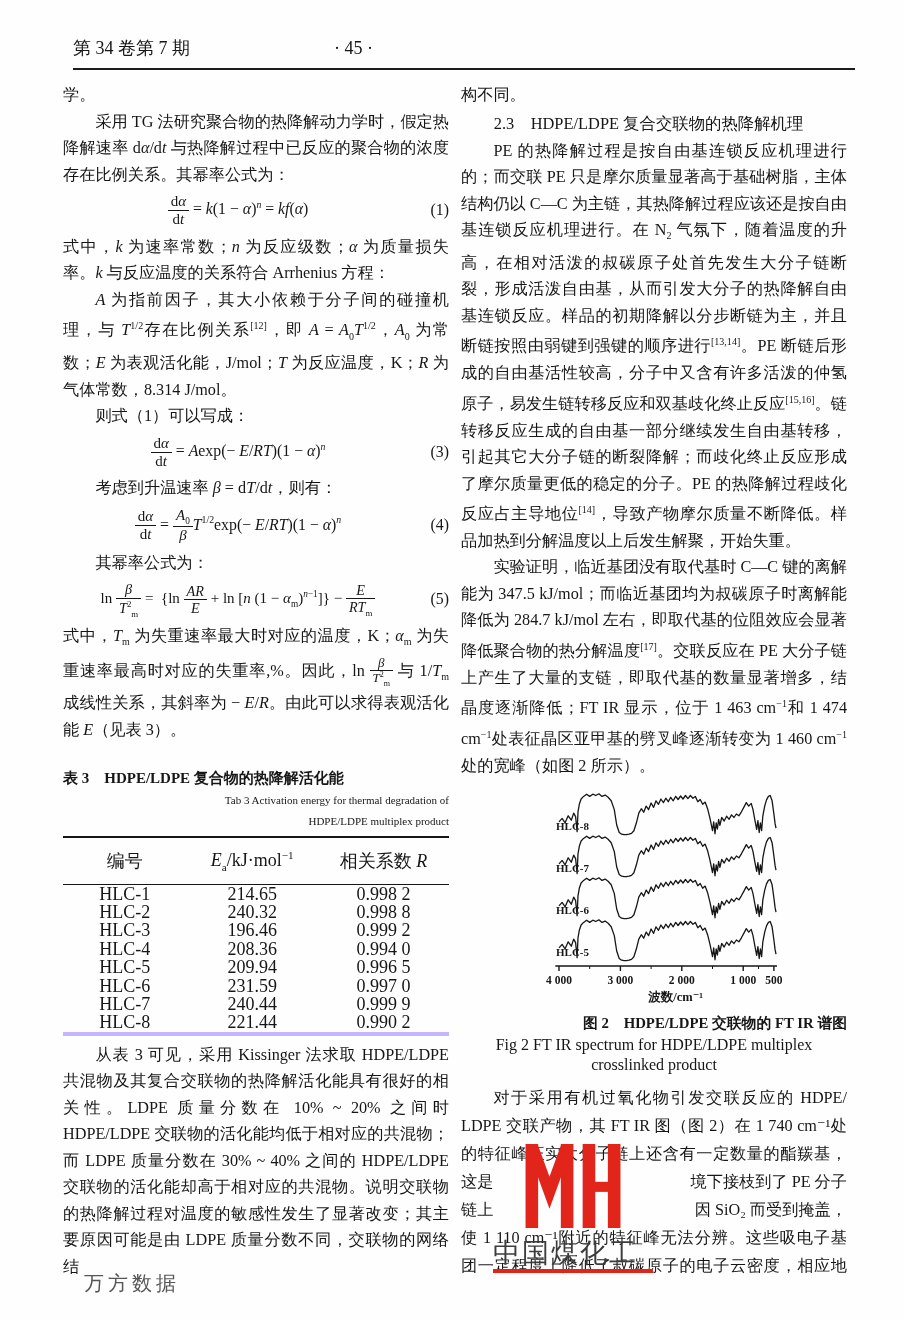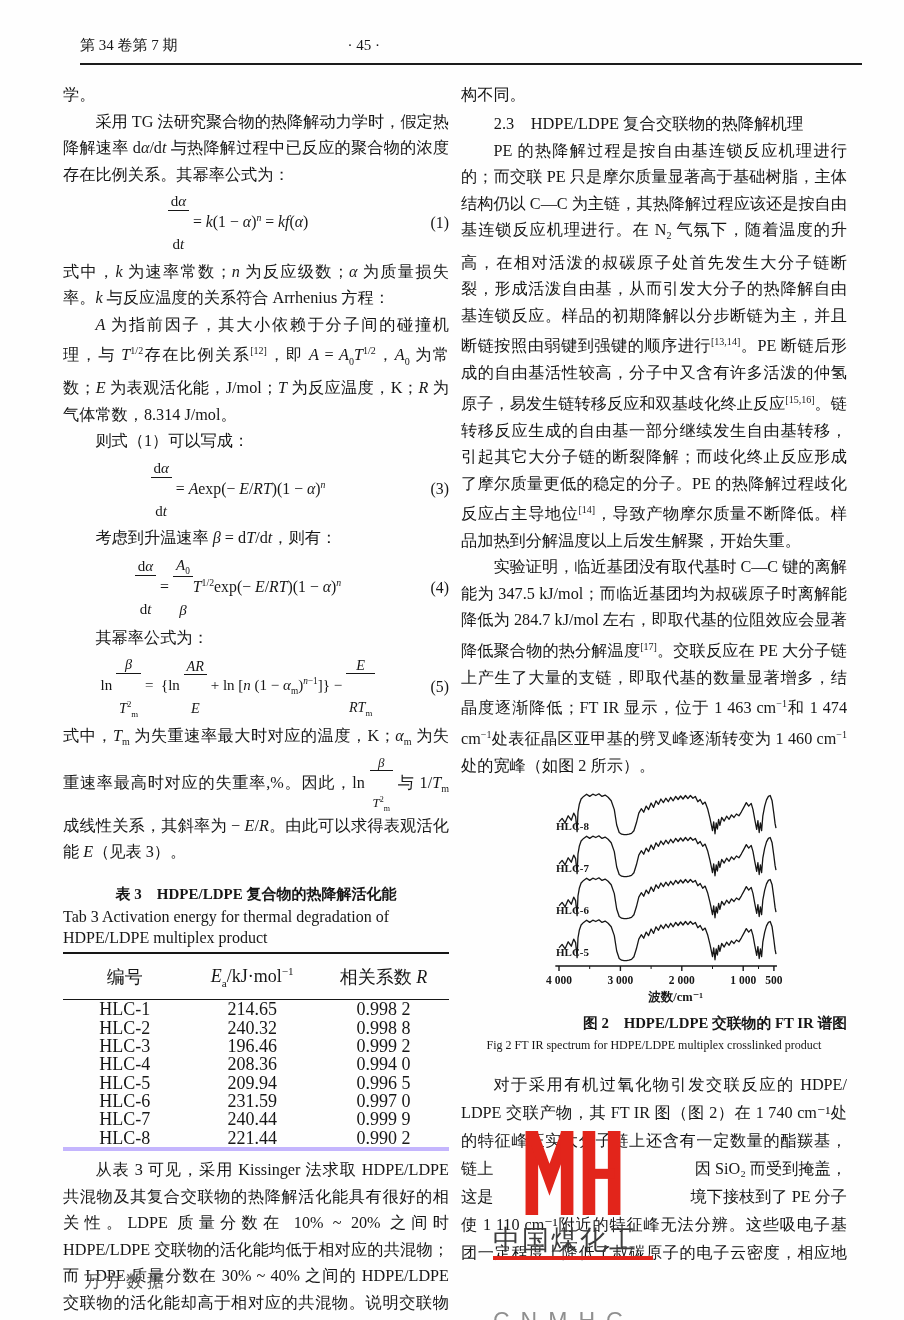--- a/index.html
+++ b/index.html
@@ -1,67 +1,67 @@
 <!DOCTYPE html>
 <html><head>
 <meta charset="utf-8">
 <style>
   html,body{margin:0;padding:0;background:#d8d8d8;}
   .page{position:relative;width:904px;height:1320px;background:#fefefe;overflow:hidden;
         font-family:"Liberation Serif","DejaVu Serif",serif;color:#161616;}
   
-  .hdr{position:absolute;left:80px;top:36px;width:782px;display:flex;align-items:baseline;
-       border-bottom:2px solid #1c1c1c;padding-bottom:8px;font-size:15px;}
+  .hdr{position:absolute;left:73px;top:36px;width:782px;display:flex;align-items:baseline;
+       border-bottom:2px solid #1c1c1c;padding-bottom:8px;font-size:18px;}
   .hdr .issue{width:180px;text-align:left;}
   .hdr .title{flex:1;text-align:center;letter-spacing:.5px;}
   .hdr .pageno{width:120px;text-align:right;}
   
   .col{position:absolute;top:82px;width:386px;font-size:16.2px;line-height:26.5px;text-align:justify;}
   .col-left{left:63px;}
   .col-right{left:461px;}
   .col p{margin:0;text-indent:2em;}
   .col p.noindent{text-indent:0;}
   .sec-heading{font-weight:normal;font-size:16.4px;line-height:29px;text-indent:0;margin:0;}
   sup{font-size:.62em;}
   sub{font-size:.62em;}
   
   .eq-row{display:flex;align-items:center;margin:5px 0;font-size:15.8px;line-height:1.2;}
   .eq-body{flex:1;text-align:center;}
   .eq-no{width:36px;text-align:right;}
   .frac{display:inline-flex;flex-direction:column;vertical-align:middle;text-align:center;
-        line-height:1.15;font-size:.95em;gap:25px;}
+        line-height:1.15;font-size:.95em;}
   .frac .fn{border-bottom:1px solid #161616;padding:0 3px;display:block;}
   .frac .fd{padding:0 3px;display:block;}
   .frac.sm{font-size:.8em;line-height:1.05;}
   
-  .tab-cap-zh{text-align:center;font-weight:bold;font-size:15px;line-height:24px;margin-top:16px;}
-  .tab-cap-en{text-align:left;font-size:16px;line-height:21px;}
+  .tab-cap-zh{text-align:left;font-weight:bold;font-size:15px;line-height:24px;margin-top:23px;}
+  .tab-cap-en{text-align:right;font-size:11px;line-height:21px;}
   table.t3{width:100%;border-collapse:collapse;margin:4px 0 6px;font-size:18px;
            border-top:2px solid #161616;border-bottom:4px solid #c4b5fd;}
   table.t3 th{font-weight:normal;padding:4px 0 3px;border-bottom:1.4px solid #161616;text-align:center;}
   table.t3 td{text-align:center;padding:1.2px 0;line-height:16px;}
   
   .figure{margin:6px 0 0 82px;}
   svg.ir{font-family:"Liberation Serif","DejaVu Serif",serif;overflow:visible;}
   .fig-cap-zh{text-align:right;font-weight:bold;font-size:14.8px;line-height:23px;margin-top:2px;}
-  .fig-cap-en{text-align:center;font-size:12px;line-height:20px;margin-bottom:16px;}
+  .fig-cap-en{text-align:center;font-size:16px;line-height:20px;margin-bottom:9px;}
   
   .r3{position:relative;}
   .line{height:28px;line-height:28px;text-align:justify;text-align-last:justify;overflow:hidden;}
   .line.first{padding-left:2em;}
   .line.split{display:flex;justify-content:space-between;text-align-last:auto;}
   
   .cnmhg{position:absolute;left:32px;top:60px;display:flex;align-items:center;gap:12px;flex-direction:column;}
   .cnmhg-zh{font-size:27px;color:#3c3c3c;letter-spacing:2px;
             font-family:"Liberation Sans","DejaVu Sans",sans-serif;}
   .cnmhg-underline{height:4px;background:#e2251b;margin:2px 0 2px;width:160px;}
   .cnmhg-en{font-size:23px;color:#8f8f8f;letter-spacing:11px;
             font-family:"Liberation Sans","DejaVu Sans",sans-serif;margin-top:48px;}
   
-  .wanfang{position:absolute;left:84px;top:1270px;font-size:17px;color:#565656;letter-spacing:4px;
+  .wanfang{position:absolute;left:84px;top:1270px;font-size:20px;color:#565656;letter-spacing:4px;
            font-family:"Liberation Sans","DejaVu Sans",sans-serif;}
 </style>
 </head>
 <body>
 
 <div class="page">
 
   <div class="hdr">
     <span class="issue">第 34 卷第 7 期</span>
     <span class="pageno">· 45 ·</span>
@@ -221,26 +221,26 @@
         </svg>
     </div>
     <div class="fig-cap-zh">图 2　HDPE/LDPE 交联物的 FT IR 谱图</div>
     <div class="fig-cap-en">Fig 2 FT IR spectrum for HDPE/LDPE multiplex crosslinked product</div>
 
     <div class="r3">
       <div class="line first">对于采用有机过氧化物引发交联反应的 HDPE/</div>
       <div class="line">LDPE 交联产物，其 FT IR 图（图 2）在 1 740 cm⁻¹处</div>
       <div class="line">的特征峰证实大分子链上还含有一定数量的酯羰基，</div>
       <div class="line split">
+        <span>这是</span>
+        <span>境下接枝到了 PE 分子</span>
+      </div>
+      <div class="line split">
         <span>链上</span>
         <span>因 SiO₂ 而受到掩盖，</span>
-      </div>
-      <div class="line split">
-        <span>这是</span>
-        <span>境下接枝到了 PE 分子</span>
       </div>
       <div class="line">使 1 110 cm⁻¹附近的特征峰无法分辨。这些吸电子基</div>
       <div class="line">团一定程度上降低了叔碳原子的电子云密度，相应地</div>
 
       <div class="cnmhg">
         <svg viewBox="0 0 116 100" width="104" height="84">
           <g stroke="#e2251b" fill="none">
             <path d="M9 0 V100" stroke-width="15"></path>
             <path d="M10 3 L30 58 L50 3" stroke-width="13"></path>
             <path d="M51 0 V100" stroke-width="15"></path>

